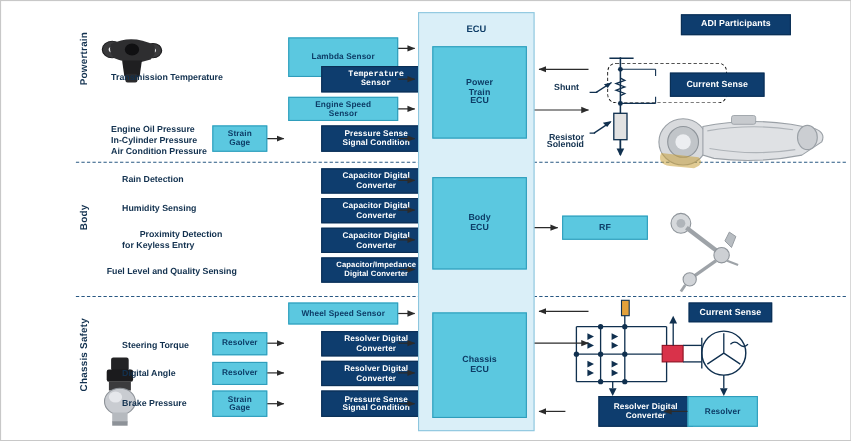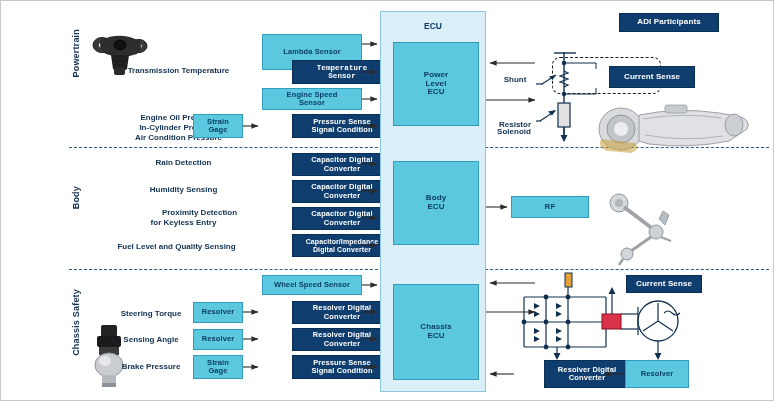--- a/index.html
+++ b/index.html
@@ -22,21 +22,21 @@
     position:absolute;font-size:8.5px;font-weight:bold;color:#0d3c66;
     text-align:center;width:100%;left:0;
   }
   .vlabel{
     position:absolute;font-size:9px;font-weight:bold;color:#12314f;
     writing-mode:vertical-rl;transform:rotate(180deg);
     white-space:nowrap;letter-spacing:.2px;
   }
   .slabel{
     position:absolute;font-size:8px;font-weight:bold;color:#12314f;
-    text-align:center;line-height:1.35;white-space:nowrap;
+    text-align:left;line-height:1.35;white-space:nowrap;
   }
   .slabel.ctr{text-align:center;}
   .divider{
     position:absolute;height:0;border-top:1px dashed #1d4f7c;opacity:.95;
   }
   svg{display:block;overflow:visible;}
   .photo{position:absolute;}
   .dashbox{
     position:absolute;border:1px dashed #1a1a1a;border-radius:8px;box-sizing:border-box;
   }
@@ -114,21 +114,21 @@
     <span><span>Capacitor Digital</span><br><span>Converter</span></span>
   </div>
   <div class="box dk" style="left:261px;top:206px;width:100px;height:23px;font-size:7.5px;">
     <span><span>Capacitor Digital</span><br><span>Converter</span></span>
   </div>
   <div class="box dk" style="left:261px;top:233px;width:100px;height:23px;font-size:7px;">
     <span><span>Capacitor/Impedance</span><br><span>Digital Converter</span></span>
   </div>
 
   <div class="slabel" style="left:110px;top:308px;width:80px;">Steering Torque</div>
-  <div class="slabel" style="left:110px;top:334px;width:80px;">Sensing Angle</div>
+  <div class="slabel" style="left:110px;top:334px;width:80px;">Digital Angle</div>
   <div class="slabel" style="left:110px;top:361px;width:80px;">Brake Pressure</div>
 
   <div class="box lt" style="left:192px;top:301px;width:50px;height:21px;font-size:7.5px;">
     <span>Resolver</span>
   </div>
   <div class="box lt" style="left:192px;top:328px;width:50px;height:21px;font-size:7.5px;">
     <span>Resolver</span>
   </div>
   <div class="box lt" style="left:192px;top:354px;width:50px;height:24px;font-size:7.5px;">
     <span><span>Strain</span><br><span>Gage</span></span>
@@ -144,21 +144,21 @@
     <span><span>Resolver Digital</span><br><span>Converter</span></span>
   </div>
   <div class="box dk" style="left:261px;top:354px;width:100px;height:24px;font-size:7.5px;">
     <span><span>Pressure Sense</span><br><span>Signal Condition</span></span>
   </div>
 
   <div class="ecu-panel" style="left:379px;top:10px;width:106px;height:381px;">
     <div class="ecu-title" style="top:9px;">ECU</div>
   </div>
   <div class="box lt" style="left:392px;top:41px;width:86px;height:84px;font-size:8px;">
-    <span><span>Power</span><br><span>Level</span><br><span>ECU</span></span>
+    <span><span>Power</span><br><span>Train</span><br><span>ECU</span></span>
   </div>
   <div class="box lt" style="left:392px;top:160px;width:86px;height:84px;font-size:8px;">
     <span><span>Body</span><br><span>ECU</span></span>
   </div>
   <div class="box lt" style="left:392px;top:283px;width:86px;height:96px;font-size:8px;">
     <span><span>Chassis</span><br><span>ECU</span></span>
   </div>
 
   <div class="box dk" style="left:588px;top:12px;width:100px;height:19px;font-size:8px;">
     <span>ADI Participants</span>

